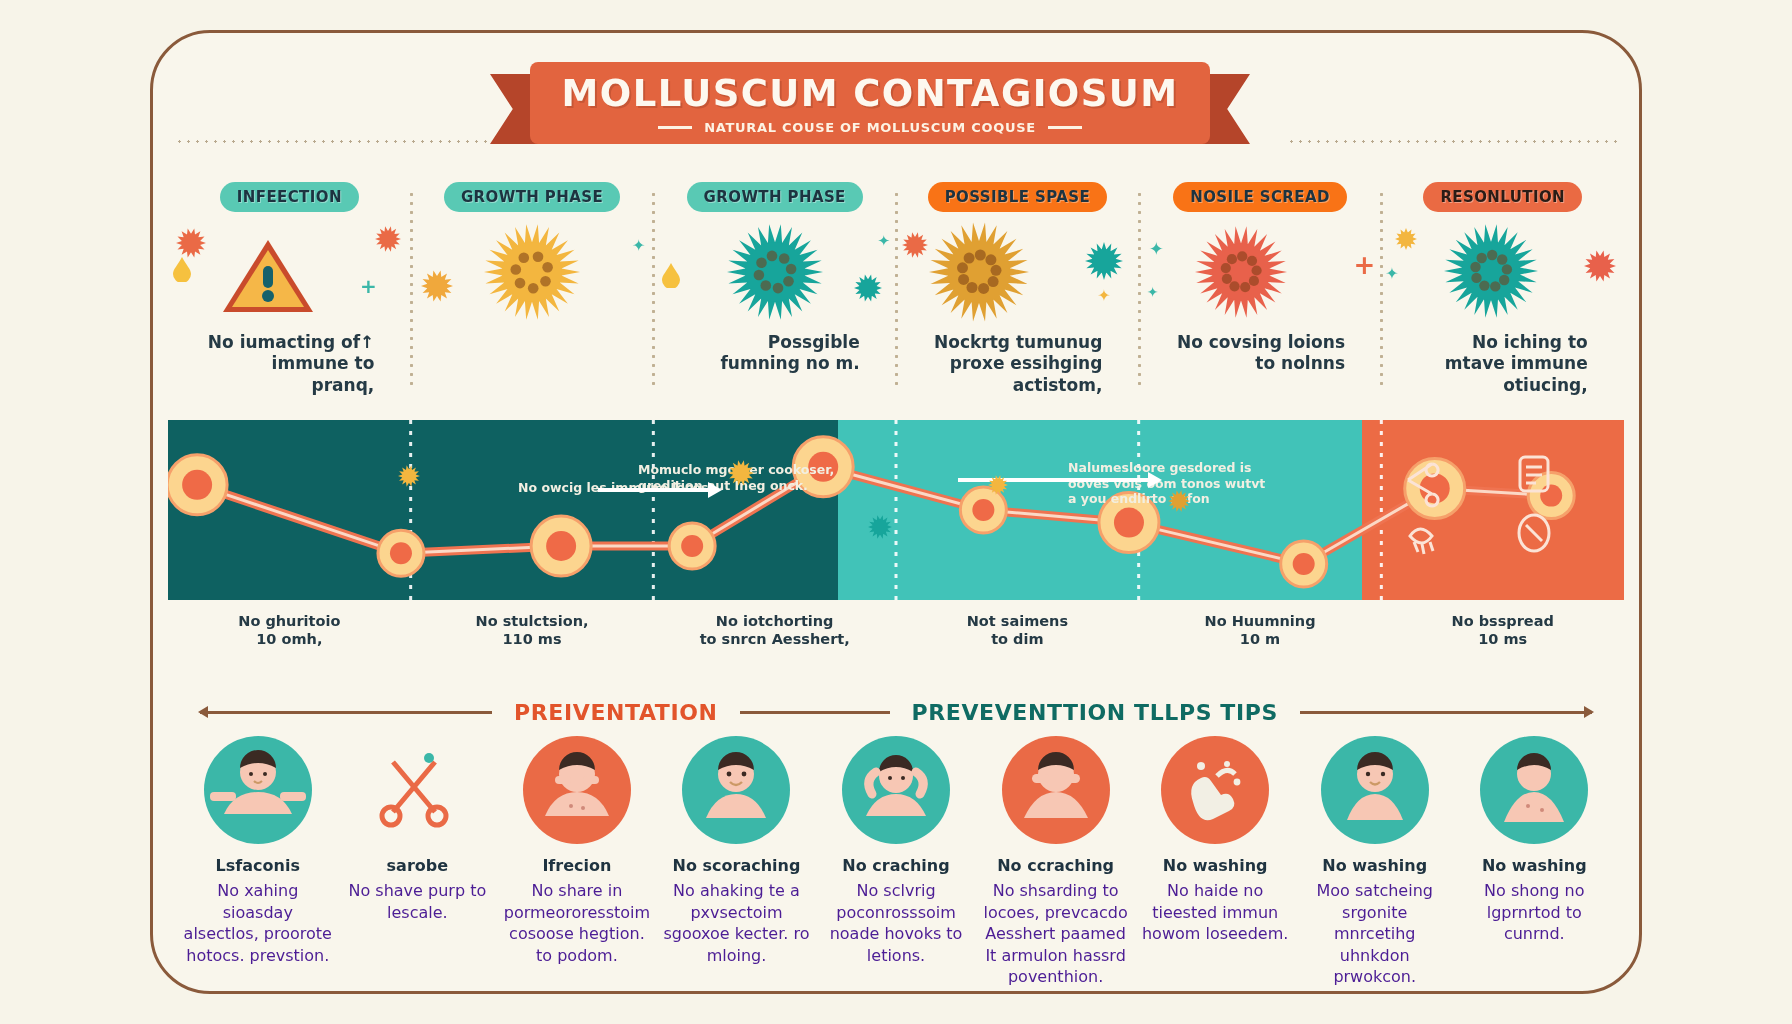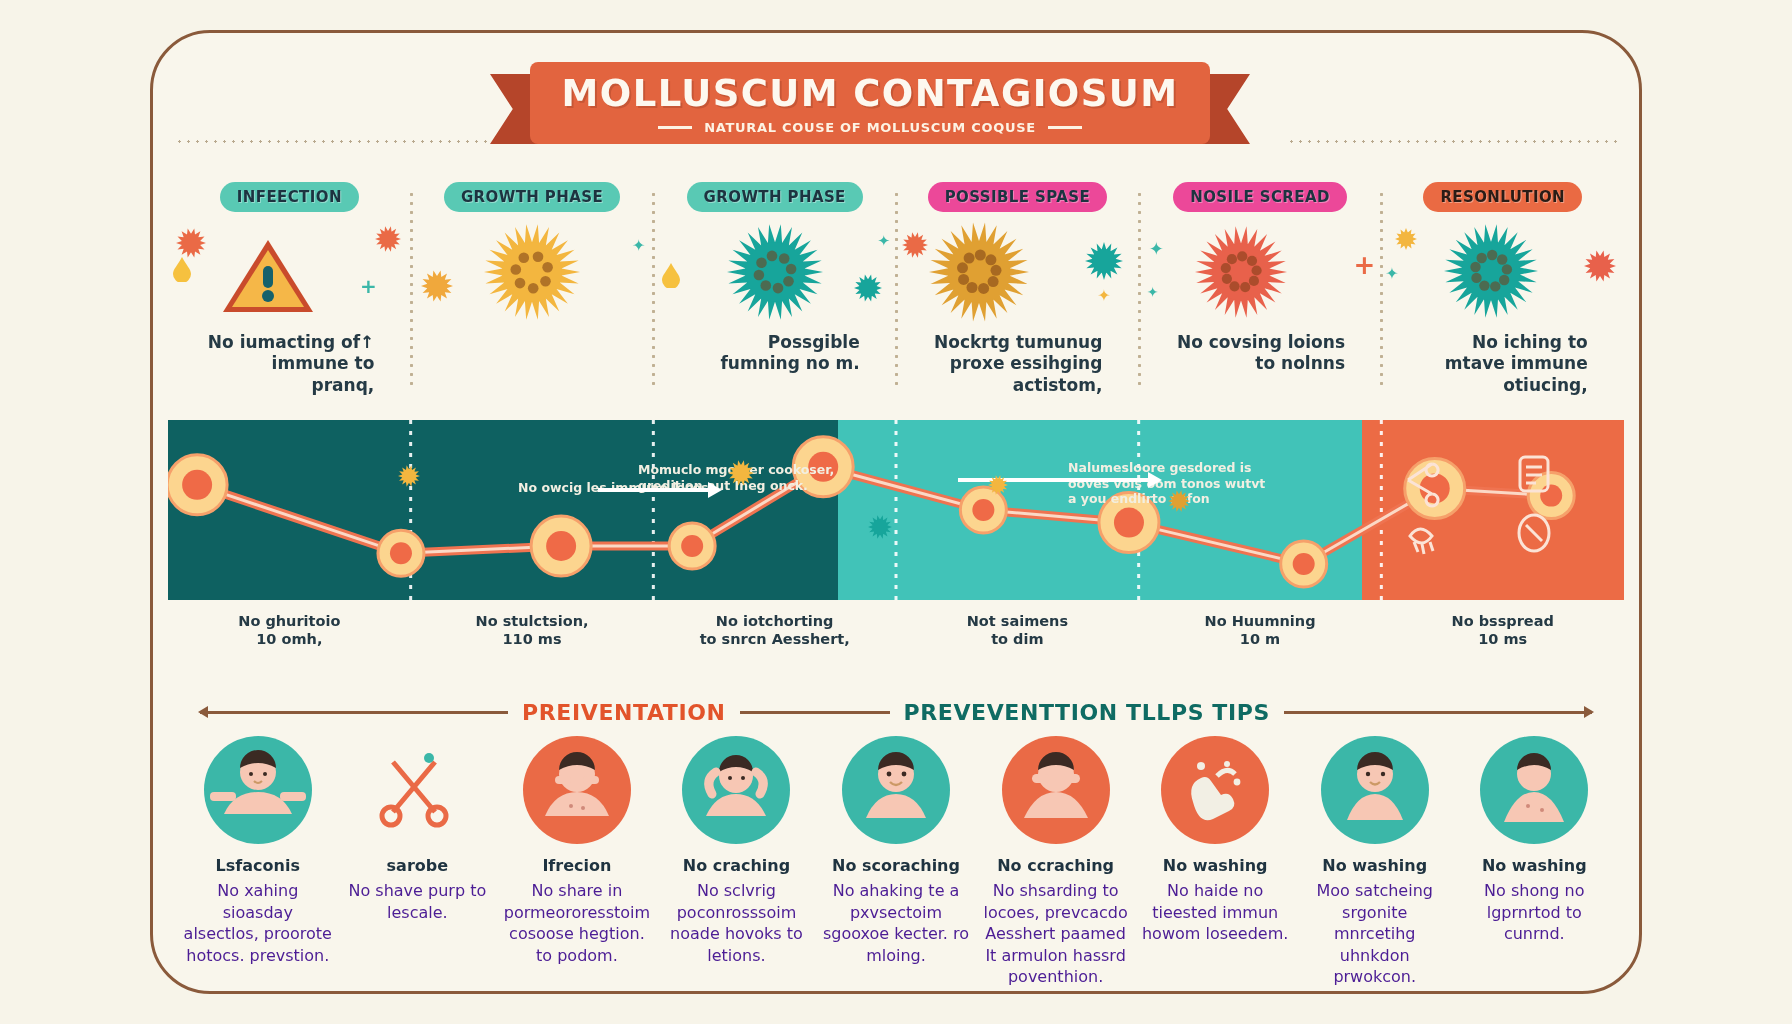--- a/index.html
+++ b/index.html
@@ -57,42 +57,42 @@
     content: ""; position: absolute; left: -1px; top: 8px; width: 3px; height: 195px;
     background-image: radial-gradient(circle, #c0b093 1.4px, transparent 1.5px);
     background-size: 3px 9px;
   }
   .pill {
     padding: 6px 17px; border-radius: 16px; font-size: 15px; font-weight: bold;
     color: #1d3340; letter-spacing: .4px; white-space: nowrap;
     text-shadow: 1px 1px 0 rgba(255,255,255,.35);
   }
   .pill.teal { background: #59c9b4; text-align: center; }
-  .pill.amber { background: #ec4899; }
+  .pill.amber { background: #f97316; }
   .pill.orange { background: #ea6a43; color: #2a1c16; }
   .art { height: 98px; width: 100%; position: relative; margin-top: 10px; }
   .cap {
     margin-top: 12px; text-align: right; font-size: 17px; line-height: 1.25;
     color: #253a45; font-weight: 600; max-width: 170px;
   }
 
   
   .band { position: absolute; left: 168px; top: 420px; width: 1456px; height: 180px; display: flex; overflow: hidden; }
   .bandseg { height: 100%; }
   .seg-dark { background: #0e6161; }
   .seg-teal { background: #41c3b8; }
   .seg-orange { background: #ec6b45; }
   .band-note { position: absolute; font-size: 12.5px; line-height: 1.25; color: #f2efe2; font-weight: 600; }
 
   
   .botcaps { position: absolute; left: 168px; top: 612px; width: 1456px; display: flex; }
   .botcap { flex: 1; text-align: center; font-size: 14.5px; line-height: 1.25; color: #253a45; font-weight: 600; }
 
   
-  .prevhdr { position: absolute; left: 200px; top: 700px; width: 1392px; display: flex; align-items: center; gap: 14px; }
+  .prevhdr { position: absolute; left: 200px; top: 700px; width: 1392px; display: flex; align-items: center; gap: 22px; }
   .rule { flex: 1; height: 3px; background: #8a5a3b; position: relative; }
   .rule.lcap::before { content:""; position:absolute; left:-2px; top:-5px; border-right: 10px solid #8a5a3b;
     border-top: 6px solid transparent; border-bottom: 6px solid transparent; }
   .rule.rcap::after { content:""; position:absolute; right:-2px; top:-5px; border-left: 10px solid #8a5a3b;
     border-top: 6px solid transparent; border-bottom: 6px solid transparent; }
   .prev-t1 { font-size: 22px; font-weight: bold; color: #e2542b; letter-spacing: .6px; }
   .prev-t2 { font-size: 22px; font-weight: bold; color: #0f6b63; letter-spacing: .6px; }
 
   
   .tips { position: absolute; left: 178px; top: 736px; width: 1436px; display: flex; }
@@ -437,44 +437,44 @@
       <rect x="32" y="40" width="16" height="8" rx="4" fill="#f7c7b4"></rect>
       <rect x="60" y="40" width="16" height="8" rx="4" fill="#f7c7b4"></rect>
       <circle cx="48" cy="70" r="2" fill="#d08a7a"></circle>
             <circle cx="60" cy="72" r="2" fill="#d08a7a"></circle>
           </svg></div>
         <div class="tiptitle">Ifrecion</div>
         <div class="tipbody">No share in pormeororesstoim cosoose hegtion. to podom.</div>
       </div>
       <div class="tip">
         <div class="tipart teal"><svg width="108" height="108" viewBox="0 0 108 108">
+      <path d="M24 82 q10 -24 30 -24 q20 0 30 24 z" fill="#f7c7b4"></path>
+      <circle cx="54" cy="38" r="18" fill="#f7c7b4"></circle>
+      <path d="M36 34 a18 18 0 0 1 36 0 q-18 -10 -36 0" fill="#3b2a23"></path>
+      <circle cx="47" cy="38" r="2.4" fill="#3b2a23"></circle>
+            <circle cx="62" cy="38" r="2.4" fill="#3b2a23"></circle>
+      <path d="M48 46 q6 6 12 0" stroke="#c96" stroke-width="2.4" fill="none"></path>
+          </svg></div>
+        <div class="tiptitle">No scoraching</div>
+        <div class="tipbody">No ahaking te a pxvsectoim sgooxoe kecter. ro mloing.</div>
+      </div>
+      <div class="tip">
+        <div class="tipart teal"><svg width="108" height="108" viewBox="0 0 108 108">
       <path d="M24 80 q10 -22 30 -22 q20 0 30 22 z" fill="#f7c7b4"></path>
       <circle cx="54" cy="40" r="17" fill="#f7c7b4"></circle>
       <path d="M37 36 a17 17 0 0 1 34 0 q-17 -10 -34 0" fill="#3b2a23"></path>
       <path d="M30 58 q-8 -14 4 -22" stroke="#f7c7b4" stroke-width="9" fill="none" stroke-linecap="round"></path>
       <path d="M78 58 q8 -14 -4 -22" stroke="#f7c7b4" stroke-width="9" fill="none" stroke-linecap="round"></path>
       <circle cx="48" cy="42" r="2" fill="#3b2a23"></circle>
             <circle cx="61" cy="42" r="2" fill="#3b2a23"></circle>
           </svg></div>
         <div class="tiptitle">No craching</div>
         <div class="tipbody">No sclvrig poconrosssoim noade hovoks to letions.</div>
       </div>
       <div class="tip">
-        <div class="tipart teal"><svg width="108" height="108" viewBox="0 0 108 108">
-      <path d="M24 82 q10 -24 30 -24 q20 0 30 24 z" fill="#f7c7b4"></path>
-      <circle cx="54" cy="38" r="18" fill="#f7c7b4"></circle>
-      <path d="M36 34 a18 18 0 0 1 36 0 q-18 -10 -36 0" fill="#3b2a23"></path>
-      <circle cx="47" cy="38" r="2.4" fill="#3b2a23"></circle>
-            <circle cx="62" cy="38" r="2.4" fill="#3b2a23"></circle>
-      <path d="M48 46 q6 6 12 0" stroke="#c96" stroke-width="2.4" fill="none"></path>
-          </svg></div>
-        <div class="tiptitle">No scoraching</div>
-        <div class="tipbody">No ahaking te a pxvsectoim sgooxoe kecter. ro mloing.</div>
-      </div>
-      <div class="tip">
         <div class="tipart orange"><svg width="108" height="108" viewBox="0 0 108 108">
       <path d="M22 82 q12 -26 32 -26 q20 0 32 26 z" fill="#f7c7b4"></path>
       <circle cx="54" cy="38" r="18" fill="#f7c7b4"></circle>
       <path d="M36 34 a18 18 0 0 1 36 0 q-18 -10 -36 0" fill="#3b2a23"></path>
       <rect x="30" y="38" width="17" height="9" rx="4.5" fill="#f7c7b4"></rect>
       <rect x="61" y="38" width="17" height="9" rx="4.5" fill="#f7c7b4"></rect>
           </svg></div>
         <div class="tiptitle">No ccraching</div>
         <div class="tipbody">No shsarding to locoes, prevcacdo Aesshert paamed It armulon hassrd poventhion.</div>
       </div>

